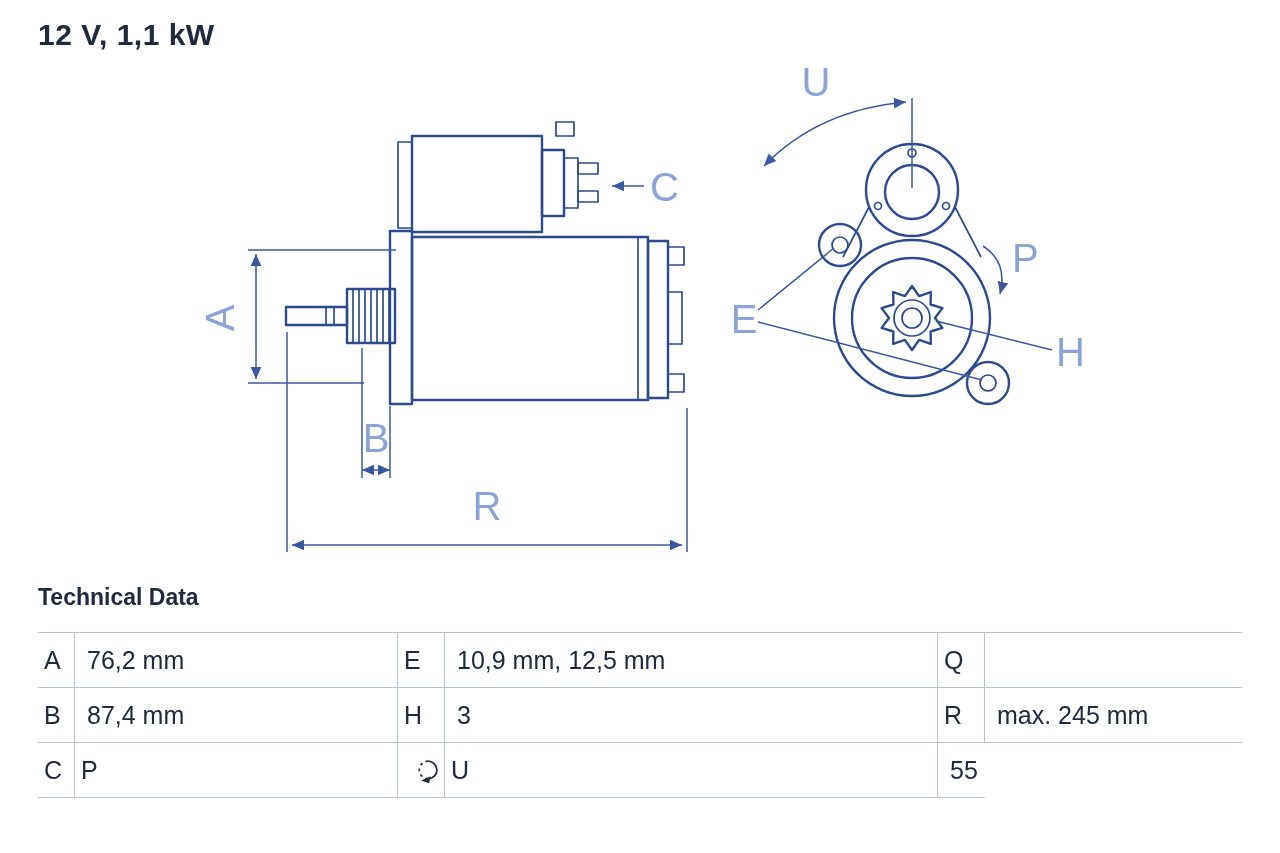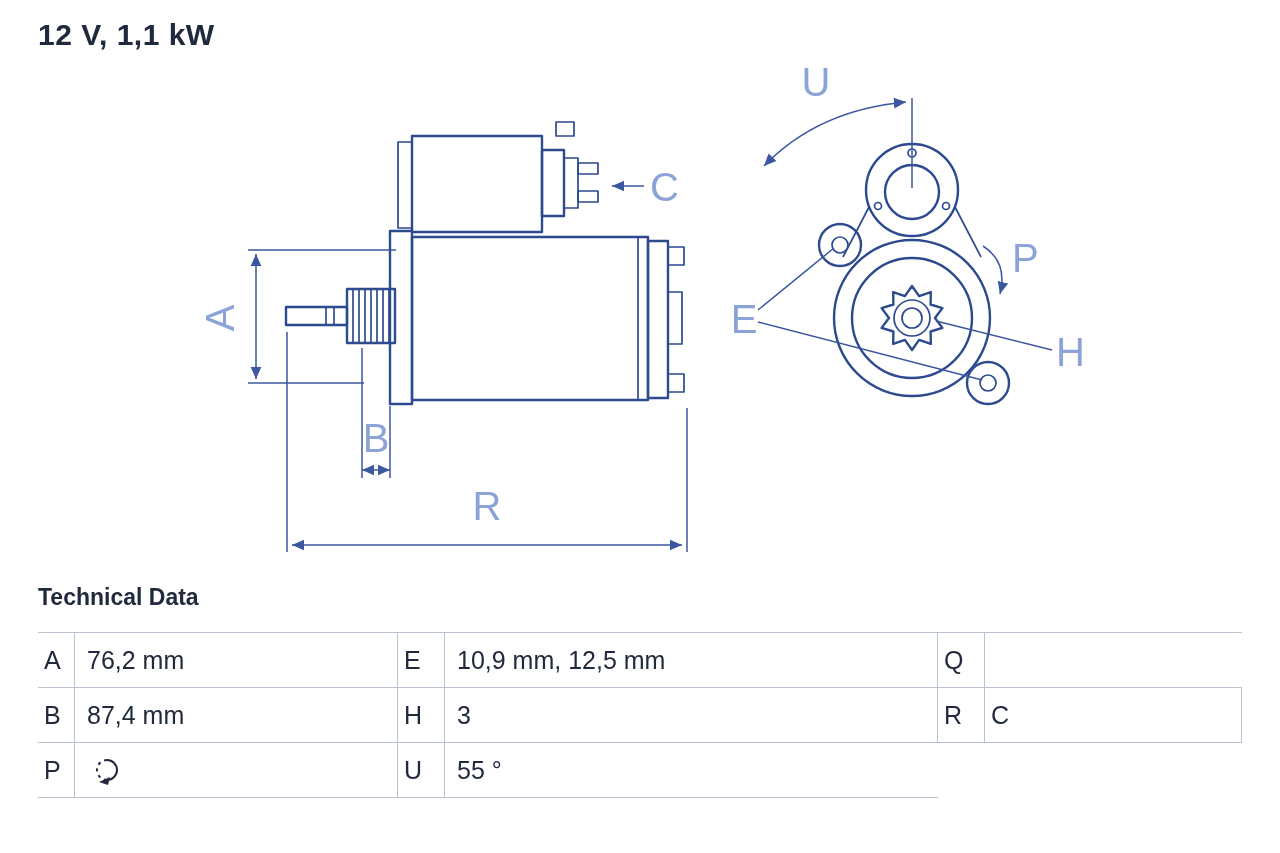--- a/index.html
+++ b/index.html
@@ -172,20 +172,21 @@
     <div class="cell key vr">E</div>
     <div class="cell val vr">10,9 mm, 12,5 mm</div>
     <div class="cell key vr">Q</div>
     <div class="cell val"></div>
 
     <div class="cell key vr">B</div>
     <div class="cell val vr">87,4 mm</div>
     <div class="cell key vr">H</div>
     <div class="cell val vr">3</div>
     <div class="cell key vr">R</div>
+    <div class="cell val">max. 245 mm</div>
 
     <div class="cell key vr">C</div>
     <div class="cell key vr">P</div>
     <div class="cell val vr">
       <svg class="p-icon" width="34" height="32" viewBox="0 0 34 32">
         <path d="M 16 6 A 10 10 0 0 0 16 26" stroke="#202a3c" stroke-width="2" fill="none" stroke-dasharray="3 4"></path>
         <path d="M 16 6 A 10 10 0 0 1 16 26" stroke="#202a3c" stroke-width="2" fill="none"></path>
         <polygon points="8,28 19,23 17,31" fill="#202a3c"></polygon>
       </svg>
       <span></span>

